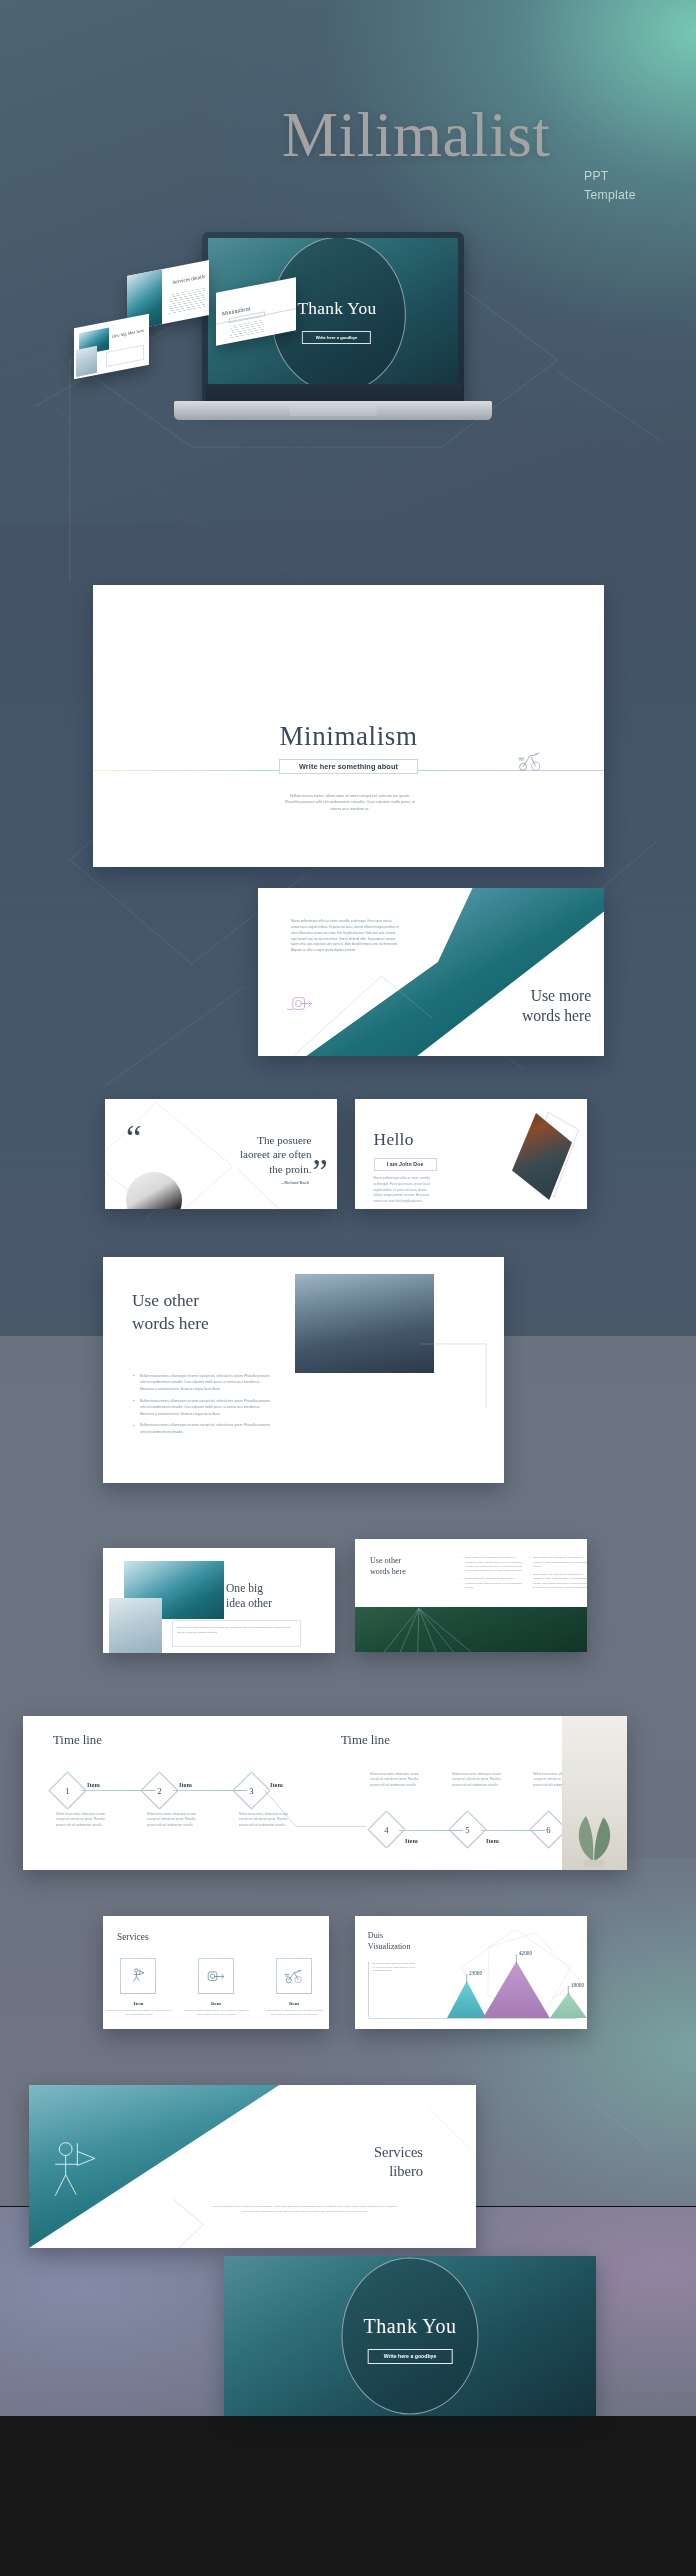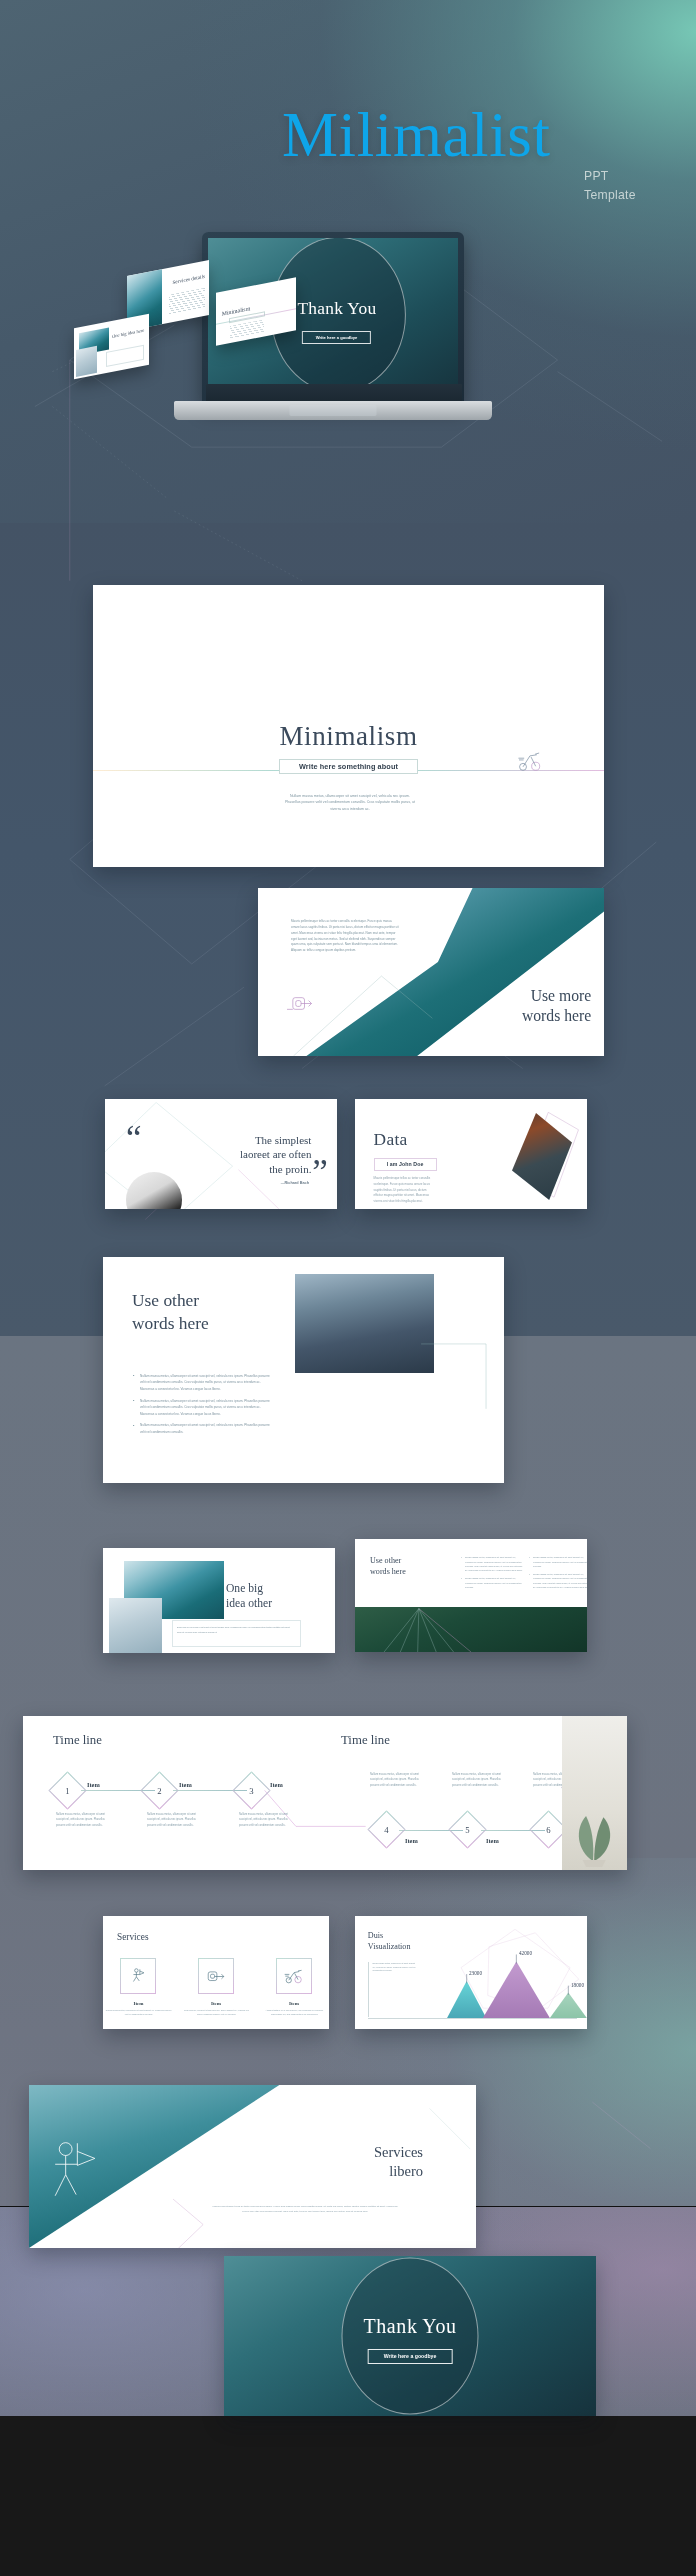--- a/index.html
+++ b/index.html
@@ -48,21 +48,21 @@
     position:absolute; left:56px; top:12.8px;
     font-family:"Liberation Sans", sans-serif;
     font-size:88px; font-weight:700; font-style:italic; letter-spacing:-2.3px;
     color:transparent; -webkit-text-stroke:0.7px rgba(210,228,230,.28);
     user-select:none; white-space:nowrap;
   }
 
   .hero-title{
     position:absolute; left:282px; top:99px;
     font-family:"Liberation Serif", serif;
-    font-size:63px; color:#0ea5e9; letter-spacing:0.6px; white-space:nowrap;
+    font-size:63px; color:#a3a3a3; letter-spacing:0.6px; white-space:nowrap;
     text-shadow:0 1.7px 8.1px rgba(0,0,0,.18);
   }
   .hero-sub{
     position:absolute; left:584px; top:167px;
     font-size:12.2px; color:#c6d4d4; line-height:1.55; letter-spacing:0.3px;
   }
 
   
   .slide{
     position:absolute; background:#ffffff; overflow:hidden;
@@ -303,30 +303,30 @@
   </div>
 
   <div class="slide s3">
     <svg style="position:absolute;left:0;top:0;width:100%;height:100%;" fill="none" stroke="rgba(160,200,200,.45)" stroke-width="1" viewBox="0 0 400 190" width="232" height="110">
       <path d="M-20 110 L88 6 L220 116 L110 214 Z"></path>
       <path d="M230 122 L300 190" stroke="rgba(215,160,210,.55)"></path>
     </svg>
     <div class="qm" style="position:absolute;left:21px;top:29px;">“</div>
     <div class="qm" style="position:absolute;right:9.3px;top:63px;">”</div>
     <div class="serif ink q" style="position:absolute;right:25.6px;top:34px;width:145px;">
-      <span>The simplest</span><br>
+      <span>The posuere</span><br>
       <span>laoreet are often</span><br>
       <span>the proin.</span>
     </div>
     <div class="cite" style="position:absolute;right:28px;top:82px;">—Richard Bach</div>
     <div class="ph-type" style="position:absolute;left:21px;top:73px;width:56px;height:56px;border-radius:50%;"></div>
   </div>
 
   <div class="slide s4">
-    <h2 class="serif ink" style="position:absolute;left:18.6px;top:30px;">Data</h2>
+    <h2 class="serif ink" style="position:absolute;left:18.6px;top:30px;">Hello</h2>
     <div class="chipbox" style="left:18.6px;top:59px;width:63px;height:12.8px;font-size:5.2px;border-color:#e0cfe4;">I am John Doe</div>
     <div class="para" style="position:absolute;left:18.6px;top:77px;width:61px;font-size:2.9px;line-height:2;color:#8fa2ad;">Mauris pellentesque tellus ac tortor convallis scelerisque. Fusce quis massa ornare lacus sagittis finibus. Ut porta nisi lacus, dictum efficitur magna porttitor sit amet. Maecenas viverra orci vitae felis fringilla placerat.</div>
     <svg style="position:absolute;right:4.6px;top:10.5px;width:64px;height:93px;" fill="none" stroke="rgba(200,165,205,.75)" stroke-width="1" viewBox="0 0 110 160" width="64" height="93">
       <path d="M52 4 L104 34 L62 150 L8 118 Z"></path>
     </svg>
     <div class="ph-portrait" style="position:absolute;right:15px;top:14px;width:60px;height:87px;clip-path:polygon(40% 0%, 100% 34%, 62% 100%, 0% 66%);"></div>
   </div>
 
   <div class="slide s5">
     <h2 class="serif ink" style="position:absolute;left:29px;top:32px;">

